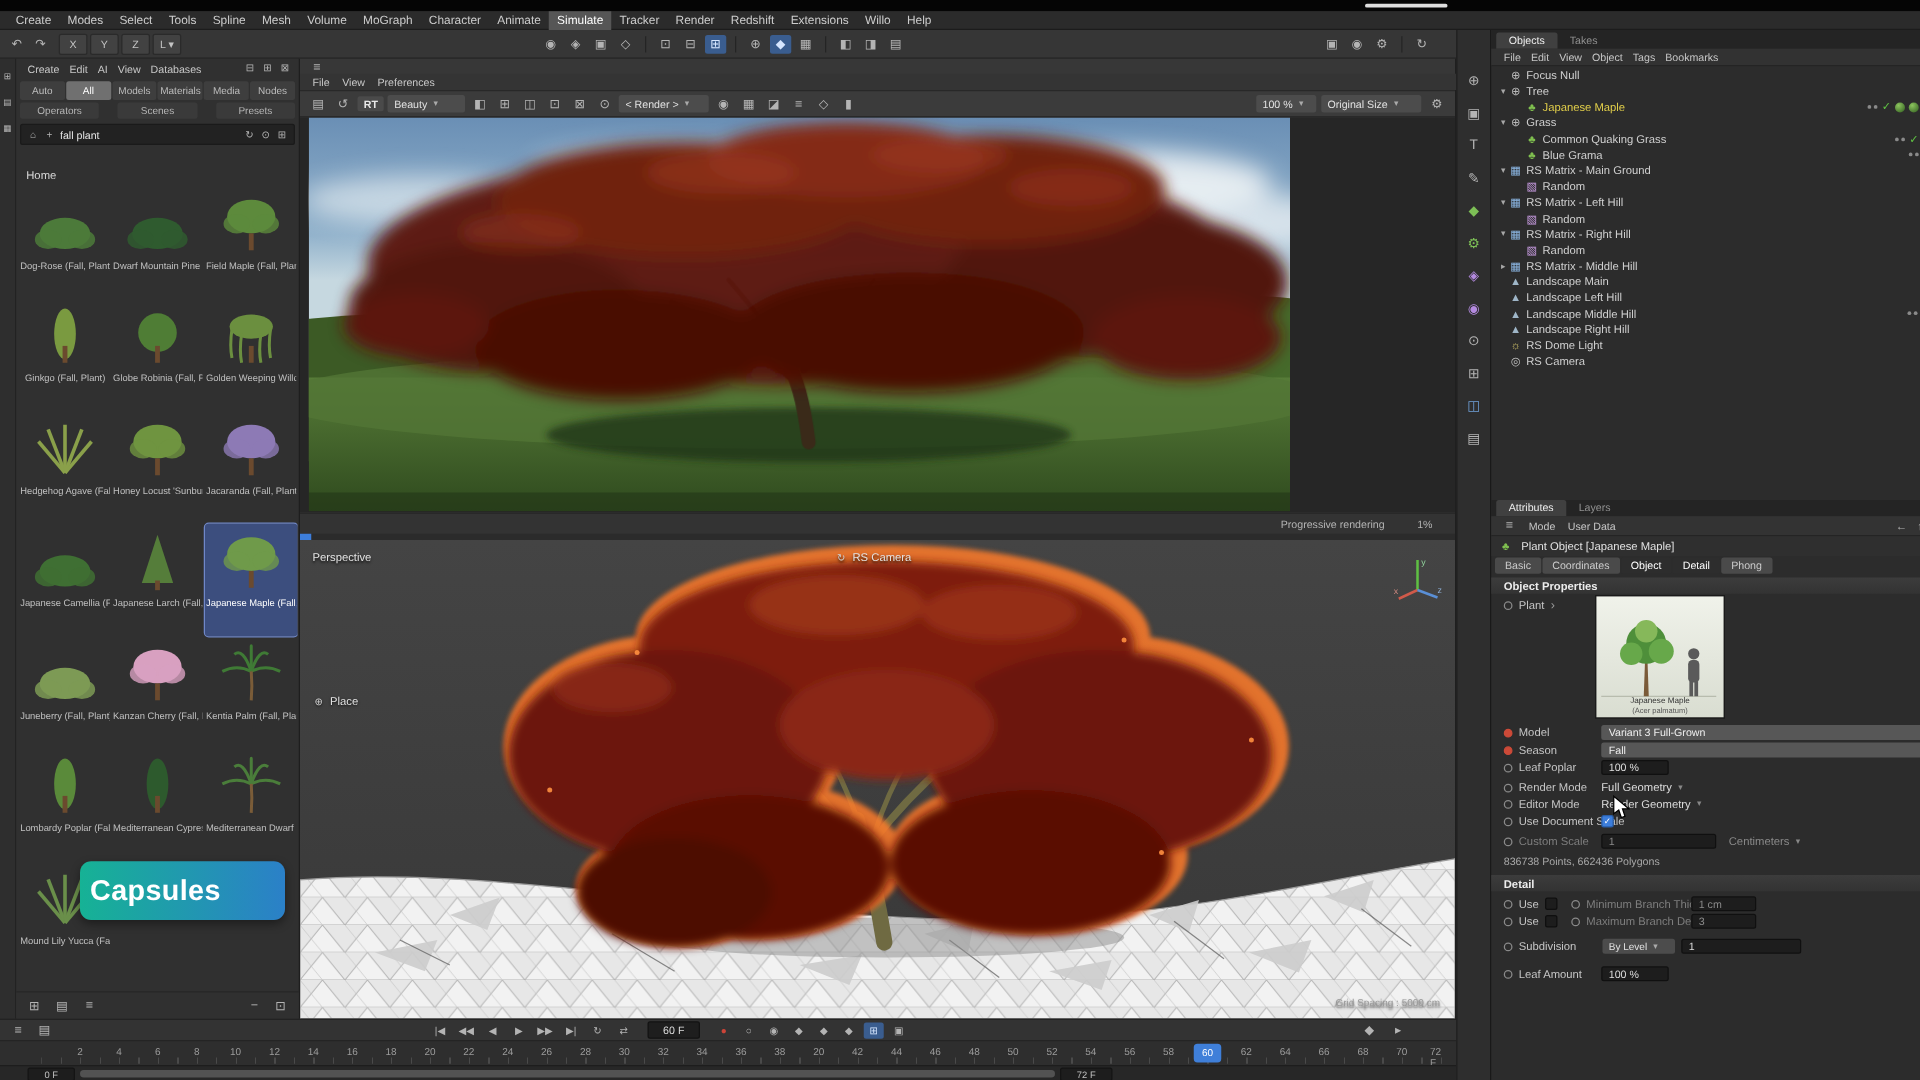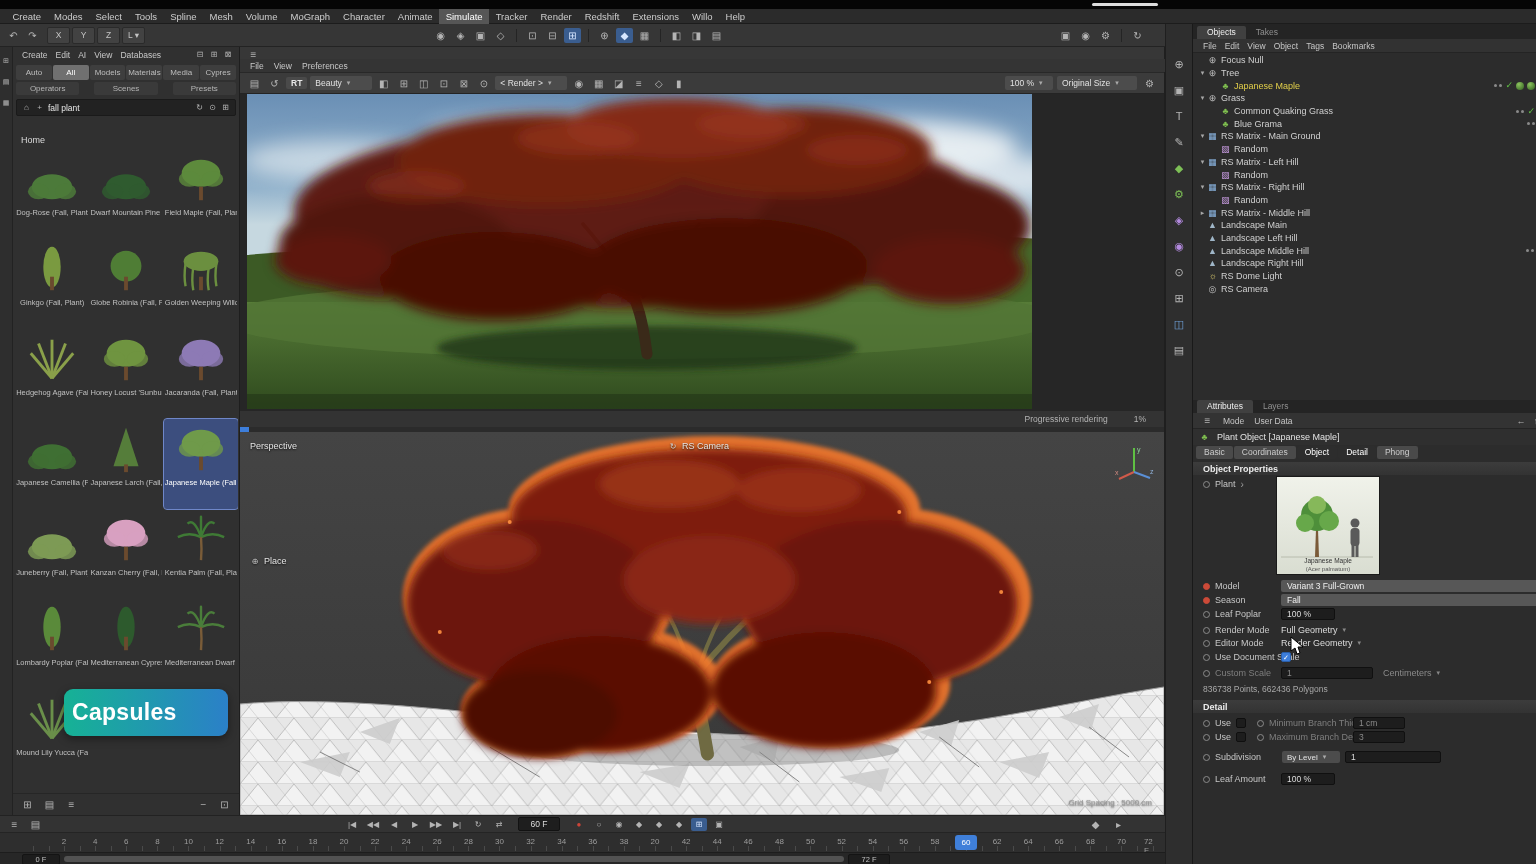--- a/index.html
+++ b/index.html
@@ -286,21 +286,21 @@
           <span class="icon">⊞</span>
           <span class="icon">⊠</span>
         </span>
     </div>
     <div id="ap-tabs1">
         <span class="ap-tab">Auto</span>
         <span class="ap-tab act">All</span>
         <span class="ap-tab">Models</span>
         <span class="ap-tab">Materials</span>
         <span class="ap-tab">Media</span>
-        <span class="ap-tab">Cypres</span>
+        <span class="ap-tab">Nodes</span>
       </div>
     <div id="ap-tabs2">
         <span class="ap-tab2">Operators</span>
         <span class="ap-tab2">Scenes</span>
         <span class="ap-tab2">Presets</span>
       </div>
     <div id="ap-search">
       <span id="ap-search-left" style="display:flex;gap:2px">
           <span class="icon">⌂</span>
           <span class="icon">+</span>

